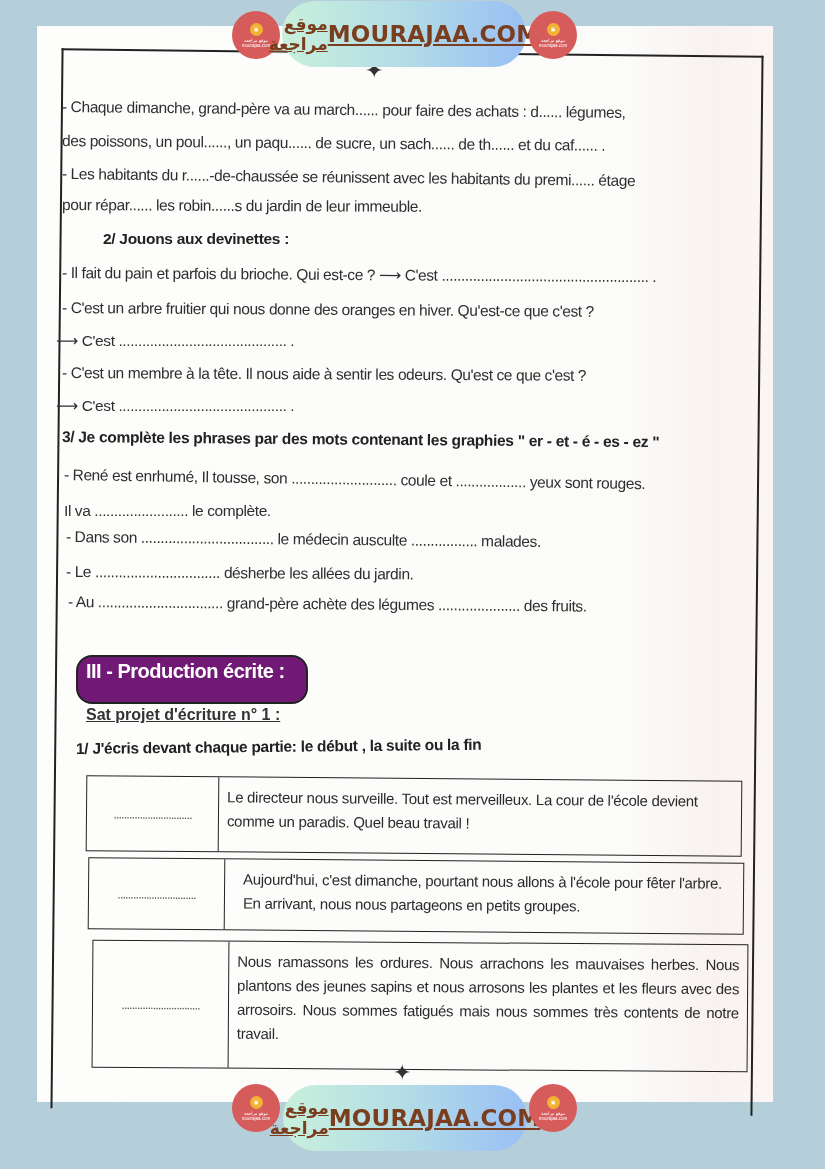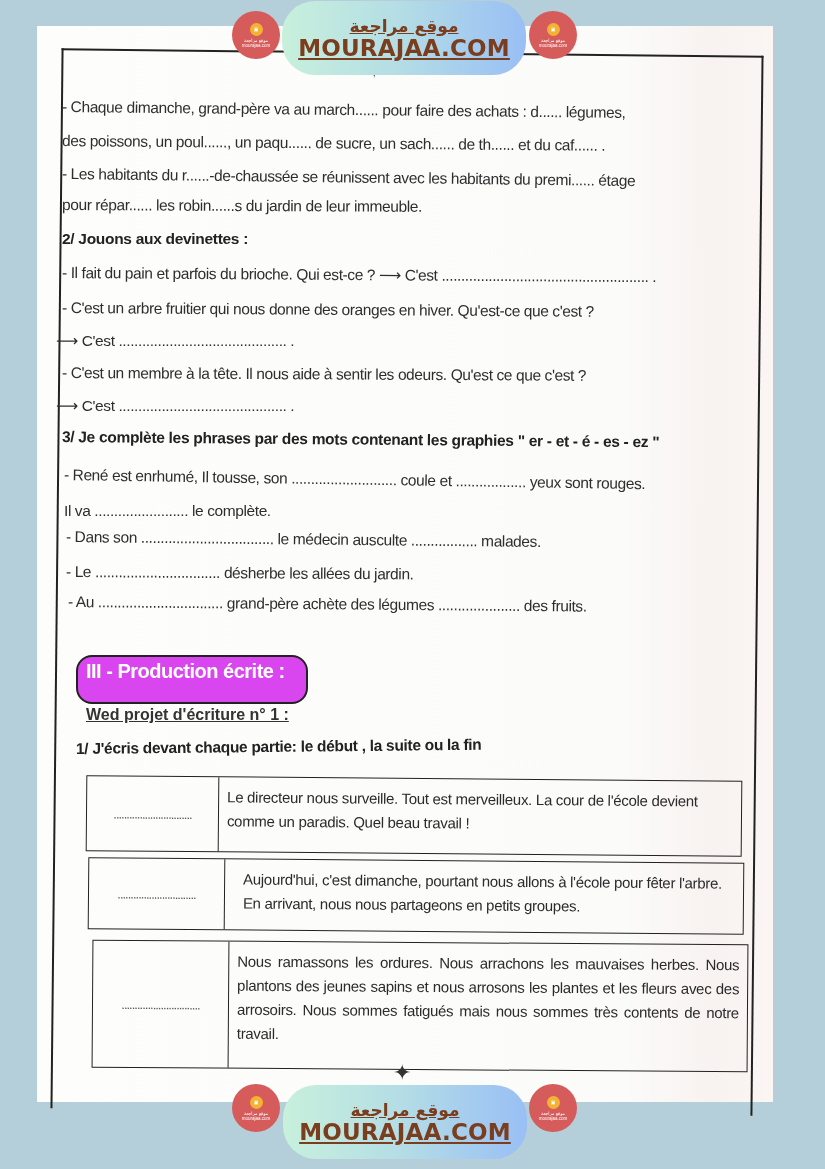--- a/index.html
+++ b/index.html
@@ -18,21 +18,21 @@
   }
   .ornament { position: absolute; font-size: 22px; color: #333; }
   .orn-top { left: 365px; top: 58px; }
   .orn-bottom { left: 393px; top: 1060px; }
 
   .line { position: absolute; font-size: 15.5px; white-space: nowrap; letter-spacing: -0.4px; color: #2e2e2e; transform-origin: left center; }
   .heading { font-weight: bold; font-size: 15.5px; color: #222; letter-spacing: -0.3px; }
 
   .pill {
     position: absolute; left: 76px; top: 655px; width: 232px; height: 49px;
-    background: #d946ef; border-radius: 16px; border: 2px solid #222;
+    background: #701a75; border-radius: 16px; border: 2px solid #222;
     color: #fff; font-weight: bold; font-size: 20px; line-height: 29px; padding-left: 8px;
     letter-spacing: -0.5px; font-family: "Liberation Sans", sans-serif;
   }
   .subhead { position: absolute; left: 86px; top: 706px; font-size: 16px; font-weight: bold; color: #333; }
   .subhead span.u { text-decoration: underline; }
 
   .box {
     position: absolute; border: 1.5px solid #222; background: transparent;
   }
   .box .left-cell {
@@ -42,55 +42,55 @@
   .box .right-cell { position: absolute; top: 0; bottom: 0; right: 0; padding: 8px 8px; font-size: 15px; line-height: 24px; color: #2b2b2b; letter-spacing: -0.3px; }
 
   
   .badge {
     position: absolute; width: 48px; height: 48px; border-radius: 50%;
     background: #d65b5b; display: flex; flex-direction: column; align-items: center; justify-content: center;
   }
   .badge .dot { width: 13px; height: 13px; border-radius: 50%; background: #f2b233; font-size: 5px; color: #fff; text-align: center; line-height: 13px; }
   .badge .tiny { font-size: 4.5px; color: #fff; margin-top: 2px; line-height: 5px; text-align: center; }
   .banner {
-    position: absolute; width: 244px; height: 74px; border-radius: 33px;
+    position: absolute; width: 244px; height: 66px; border-radius: 33px;
     background: linear-gradient(90deg, #c8f0dc 0%, #b3dce6 50%, #99bff5 100%);
-    display: flex; flex-direction: column; align-items: center; justify-content: center;
+    display: flex; flex-direction: row; align-items: center; justify-content: center;
   }
   .banner .ar { font-size: 17px; font-weight: bold; color: #7a3d1e; text-decoration: underline; direction: rtl; line-height: 20px; font-family: "DejaVu Sans", sans-serif; }
   .banner .en { font-size: 23px; font-weight: bold; color: #7a3d1e; text-decoration: underline; line-height: 24px; font-family: "DejaVu Sans", sans-serif; letter-spacing: 0.2px; }
 </style>
 </head>
 <body>
 
 <div class="paper"></div>
 <div class="frame"></div>
 <div class="ornament orn-top">✦</div>
 
 <div class="line" style="left:62px;top:98px;transform:rotate(0.6deg);">- Chaque dimanche, grand-père va au march...... pour faire des achats : d...... légumes,</div>
 <div class="line" style="left:62px;top:132px;transform:rotate(0.5deg);">des poissons, un poul......, un paqu...... de sucre, un sach...... de th...... et du caf...... .</div>
 <div class="line" style="left:62px;top:165px;transform:rotate(0.7deg);">- Les habitants du r......-de-chaussée se réunissent avec les habitants du premi...... étage</div>
 <div class="line" style="left:62px;top:196px;transform:rotate(0.3deg);">pour répar...... les robin......s du jardin de leur immeuble.</div>
 
-<div class="line heading" style="left:62px;top:230px;">2/ Jouons aux devinettes :</div>
+<div class="line heading" style="left:62px;top:230px;padding-left:41px;">2/ Jouons aux devinettes :</div>
 <div class="line" style="left:62px;top:264px;transform:rotate(0.4deg);">- Il fait du pain et parfois du brioche. Qui est-ce ? ⟶ C'est ..................................................... .</div>
 <div class="line" style="left:62px;top:299px;transform:rotate(0.4deg);">- C'est un arbre fruitier qui nous donne des oranges en hiver. Qu'est-ce que c'est ?</div>
 <div class="line" style="left:56px;top:332px;">⟶ C'est ........................................... .</div>
 <div class="line" style="left:62px;top:364px;transform:rotate(0.3deg);">- C'est un membre à la tête. Il nous aide à sentir les odeurs. Qu'est ce que c'est ?</div>
 <div class="line" style="left:56px;top:397px;">⟶ C'est ........................................... .</div>
 
 <div class="line heading" style="left:62px;top:428px;transform:rotate(0.5deg);">3/ Je complète les phrases par des mots contenant les graphies " er - et - é - es - ez "</div>
 <div class="line" style="left:64px;top:466px;transform:rotate(0.9deg);">- René est enrhumé, Il tousse, son ........................... coule et .................. yeux sont rouges.</div>
 <div class="line" style="left:64px;top:502px;">  Il va ........................ le complète.</div>
 <div class="line" style="left:66px;top:528px;transform:rotate(0.6deg);">- Dans son .................................. le médecin ausculte ................. malades.</div>
 <div class="line" style="left:66px;top:563px;transform:rotate(0.4deg);">- Le ................................ désherbe les allées du jardin.</div>
 <div class="line" style="left:68px;top:593px;transform:rotate(0.5deg);">- Au ................................ grand-père achète des légumes ..................... des fruits.</div>
 
 <div class="pill">III - Production écrite :</div>
-<div class="subhead"><span class="u">Wed projet d'écriture n° 1 :</span></div>
+<div class="subhead"><span class="u">Sat projet d'écriture n° 1 :</span></div>
 <div class="line heading" style="left:76px;top:740px;transform:rotate(-0.6deg);">
   <span>1/ J'écris devant chaque partie:</span>
   <span>le début , la suite ou la fin</span>
 </div>
 
 <div class="box" style="left:86px;top:778px;width:656px;height:76px;transform:rotate(0.5deg);">
   <div class="left-cell" style="width:132px;">..............................</div>
   <div class="right-cell" style="left:132px;">Le directeur nous surveille. Tout est merveilleux. La cour de l'école devient comme un paradis. Quel beau travail !</div>
 </div>
 <div class="box" style="left:88px;top:860px;width:656px;height:72px;transform:rotate(0.5deg);">

